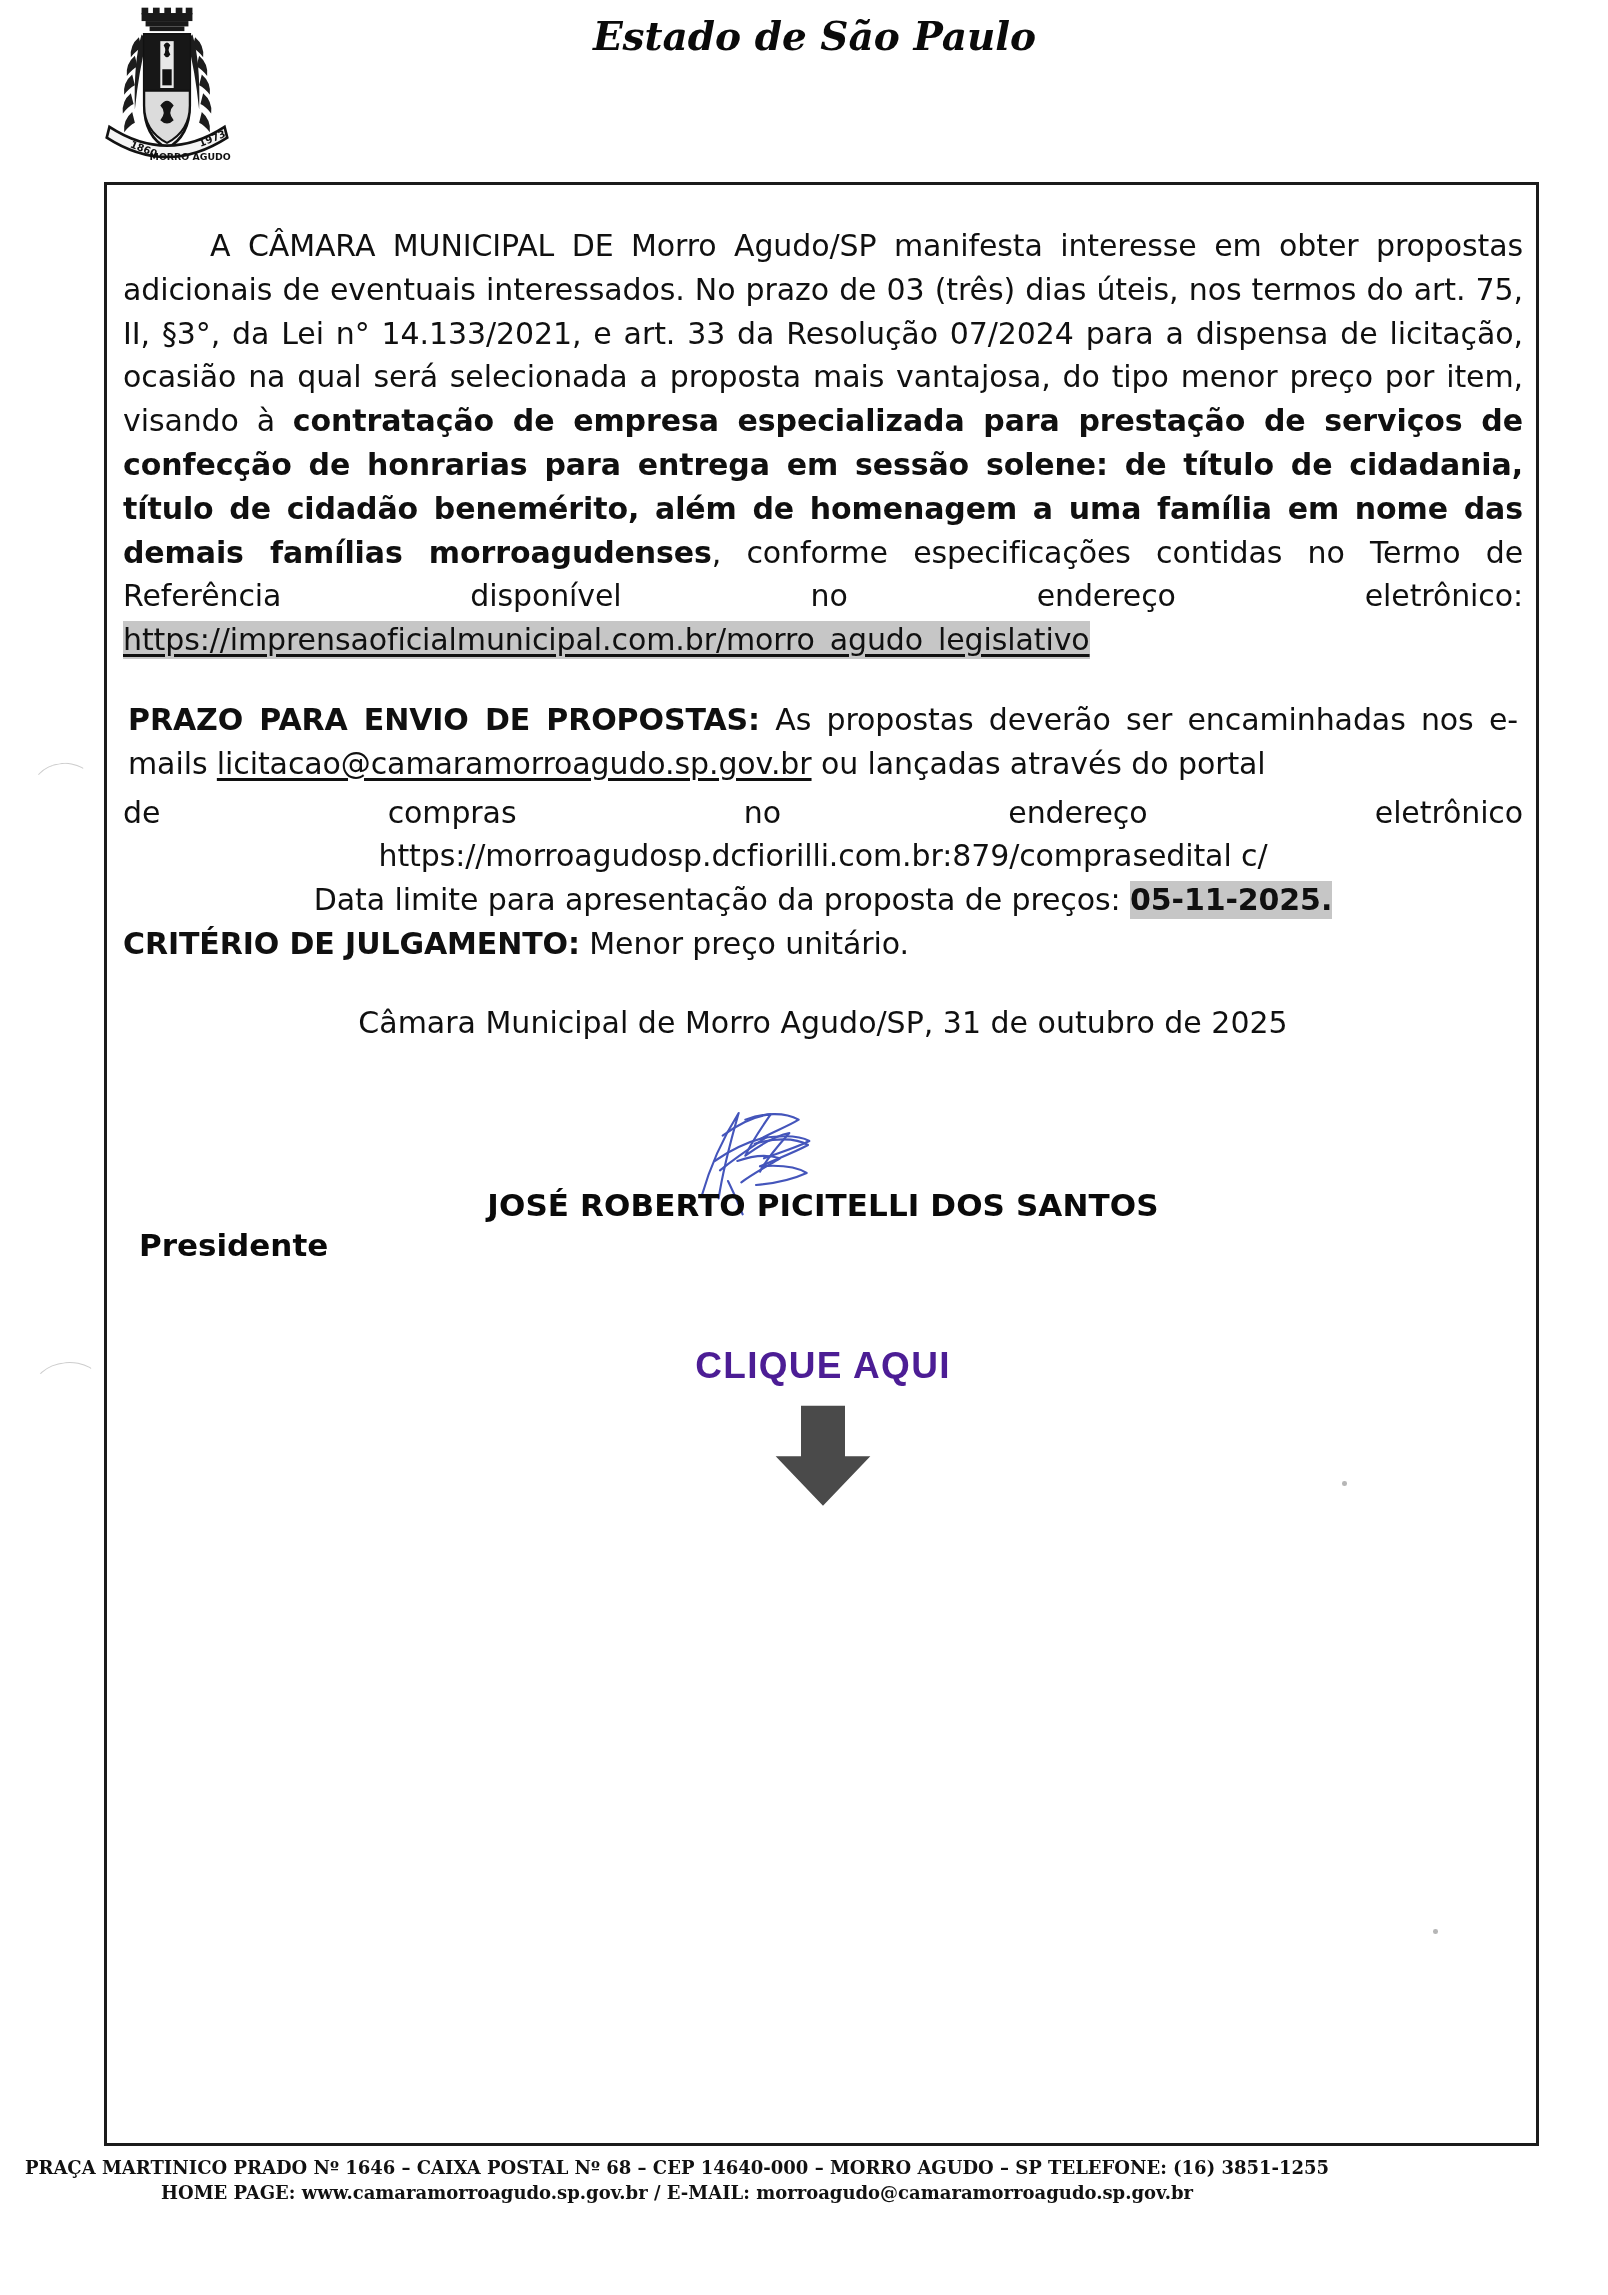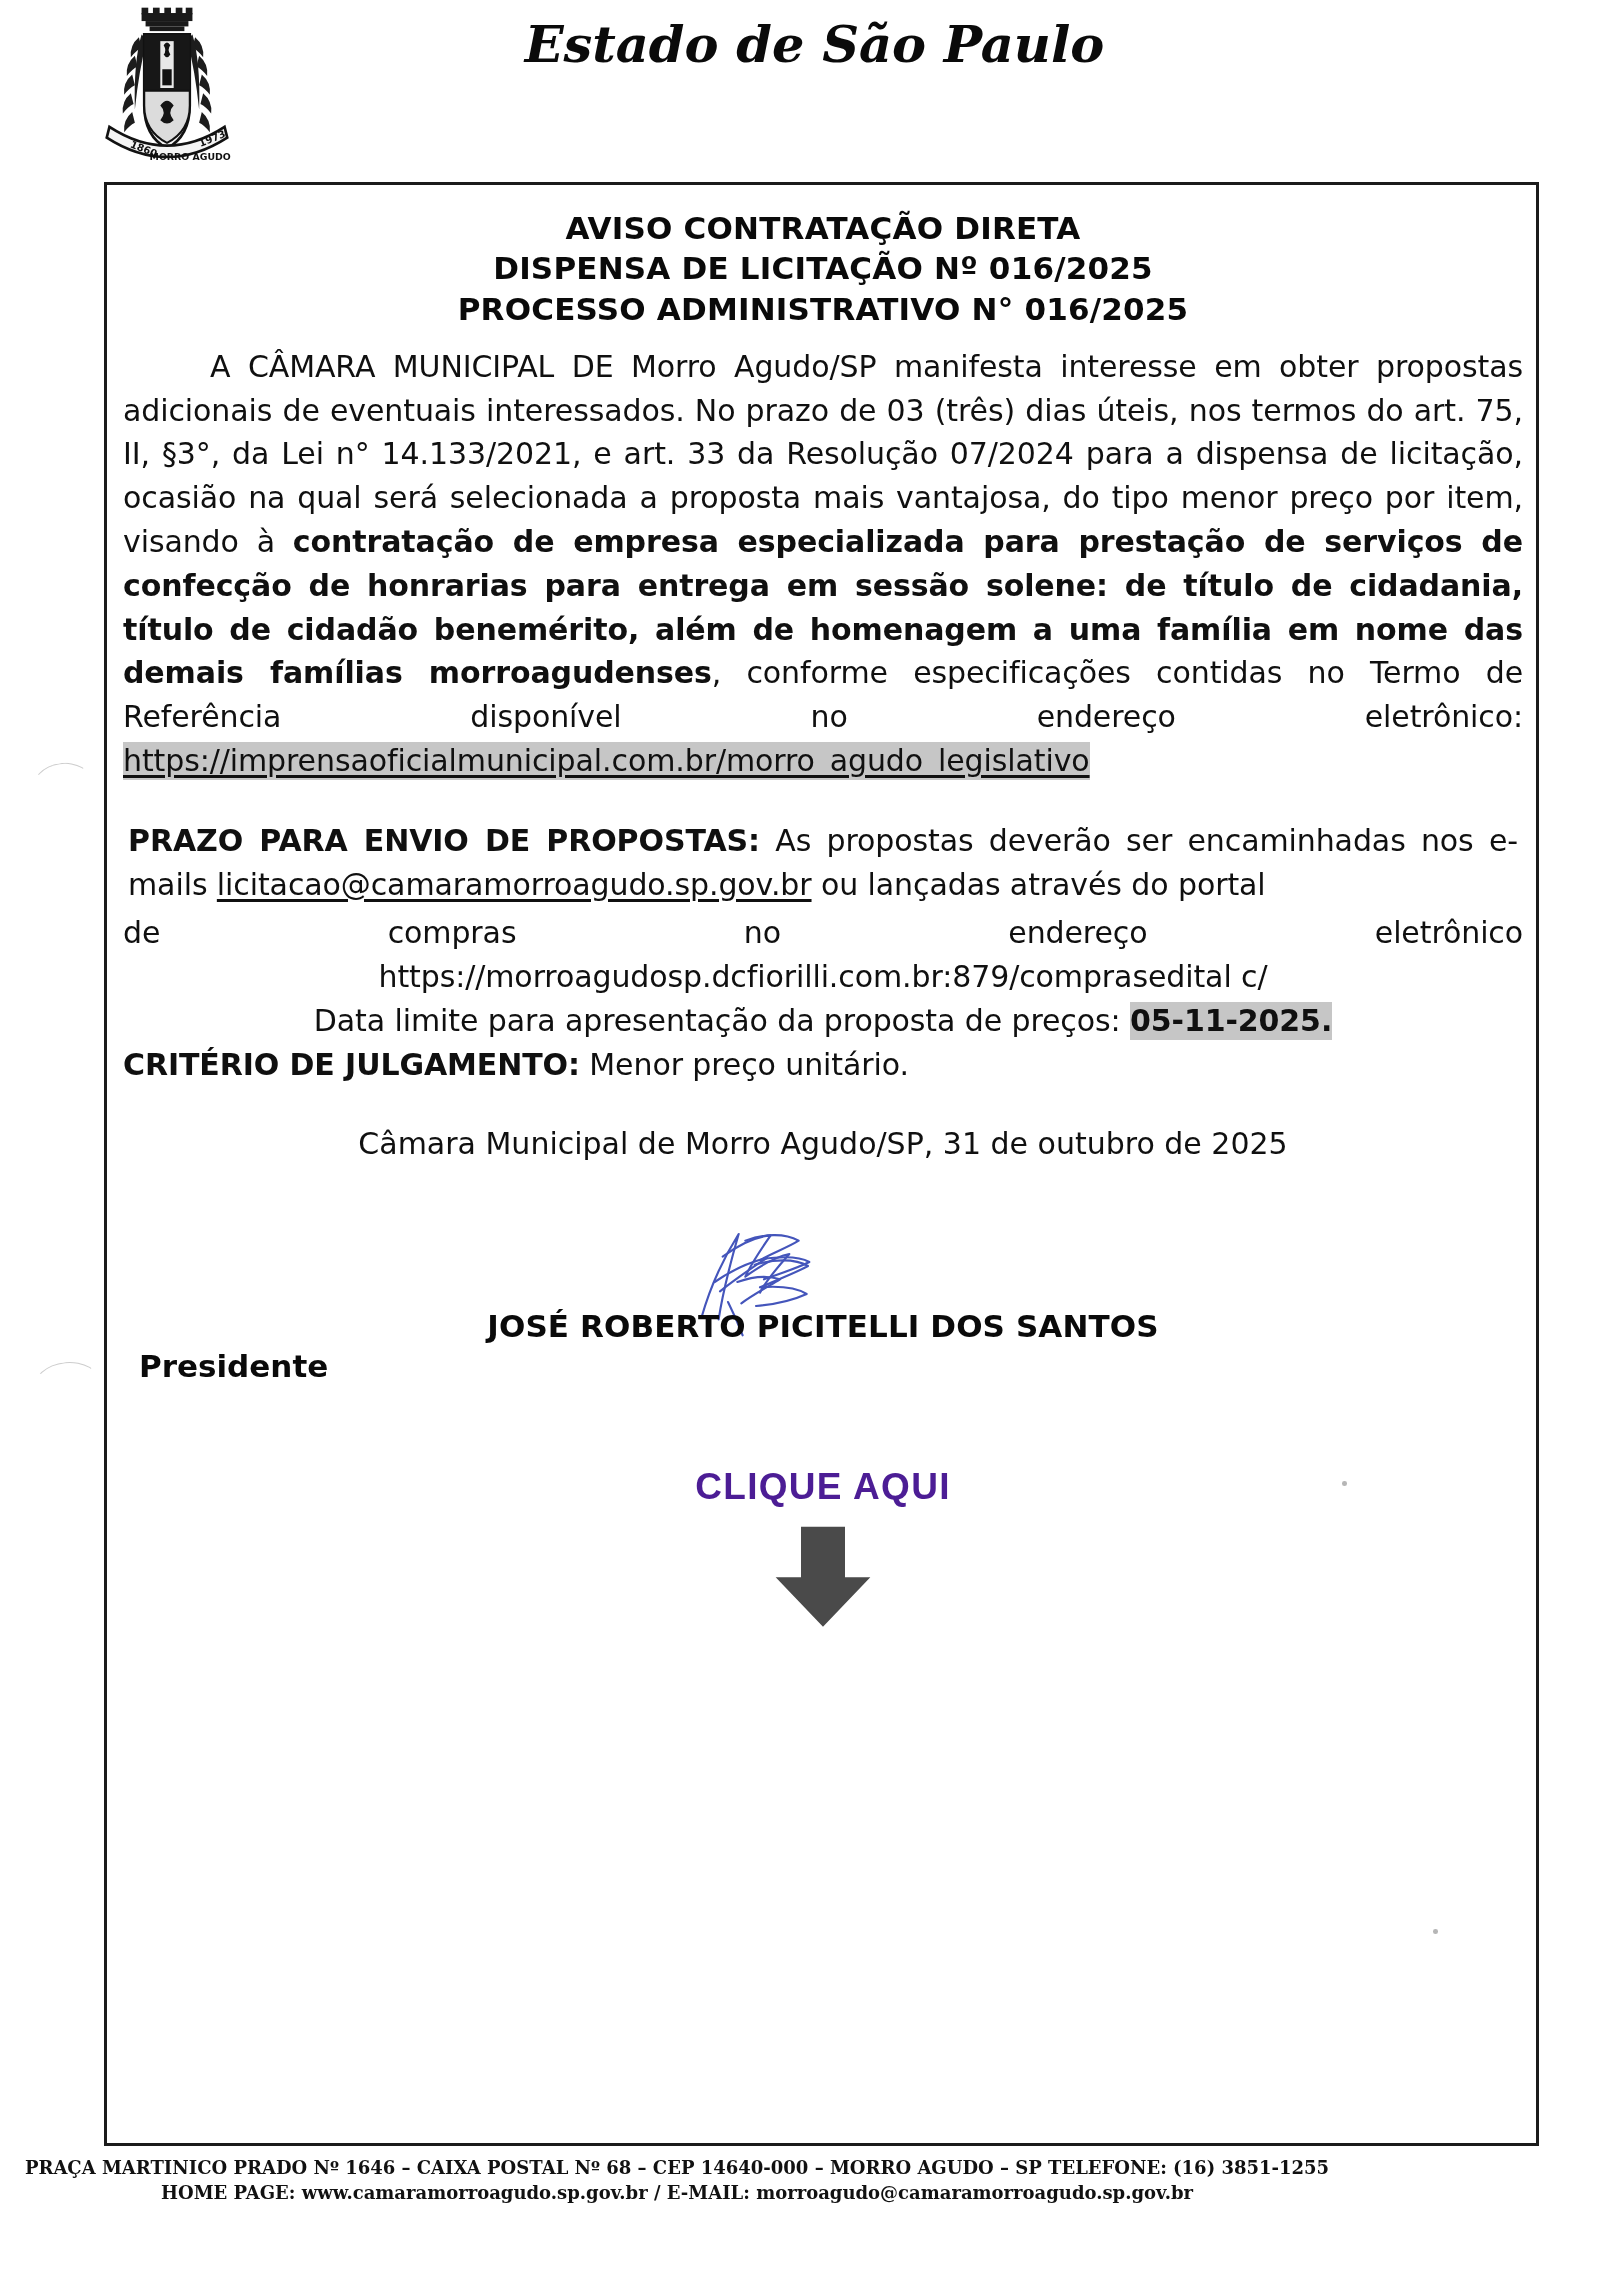--- a/index.html
+++ b/index.html
@@ -45,21 +45,21 @@
     font-size: 47px;
     letter-spacing: 1px;
     line-height: 1.15;
     white-space: nowrap;
     color: #0a0a0a;
   }
   .lh-line2 {
     font-family: "DejaVu Serif", serif;
     font-style: italic;
     font-weight: 700;
-    font-size: 51px;
+    font-size: 39px;
     line-height: 1.3;
     margin-top: 4px;
     color: #0a0a0a;
   }
 
   
   .doc-box {
     position: absolute;
     left: 104px;
     top: 182px;
@@ -257,25 +257,20 @@
   </div>
 
   <div class="lh-text">
     <div class="lh-line2">Estado de São Paulo</div>
   </div>
 </div>
 
 <div class="doc-box">
   <div class="doc-inner">
 
-    <div class="title-block">
-      <div>AVISO CONTRATAÇÃO DIRETA</div>
-      <div>DISPENSA DE LICITAÇÃO Nº 016/2025</div>
-      <div>PROCESSO ADMINISTRATIVO N° 016/2025</div>
-    </div>
 
     <div class="body-wrap">
       <p class="p-indent" style="margin:0;">
         <span>A CÂMARA MUNICIPAL DE Morro Agudo/SP manifesta interesse em obter propostas adicionais de eventuais interessados. No prazo de 03 (três) dias úteis, nos termos do art. 75, II, §3°, da Lei n° 14.133/2021, e art. 33 da Resolução 07/2024 para a dispensa de licitação, ocasião na qual será selecionada a proposta mais vantajosa, do tipo menor preço por item, visando à </span><b>contratação de empresa especializada para prestação de serviços de confecção de honrarias para entrega em sessão solene: de título de cidadania, título de cidadão benemérito,  além de homenagem a uma família em nome das demais famílias morroagudenses</b><span>, conforme especificações contidas no Termo de Referência disponível no endereço eletrônico: </span><span class="hl ul">https://imprensaoficialmunicipal.com.br/morro_agudo_legislativo</span>
       </p>
     </div>
 
     <div class="gap"></div>
 
     <div class="body-wrap" style="margin-top:0;">

